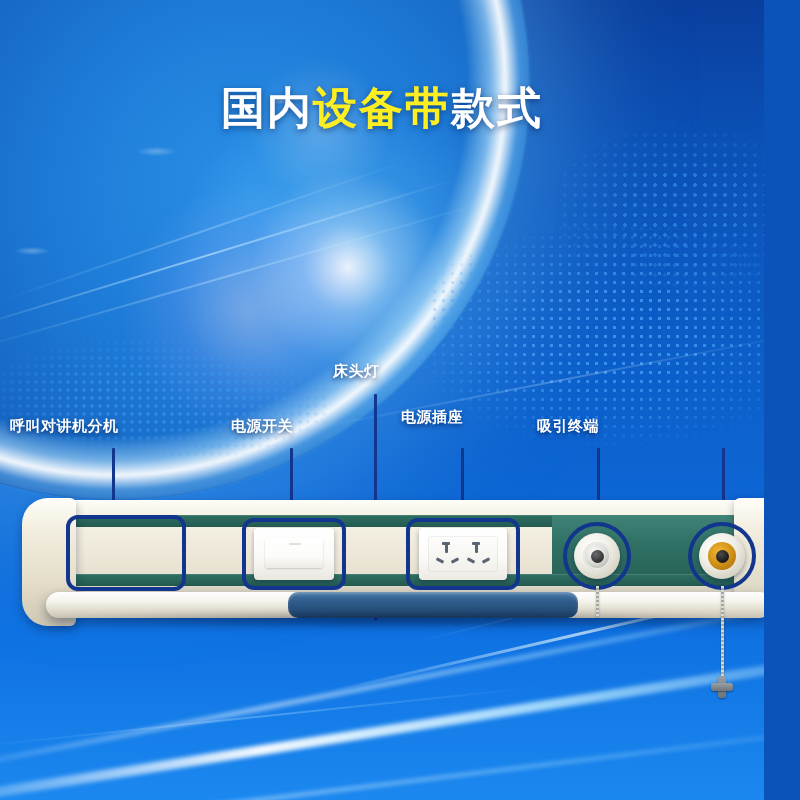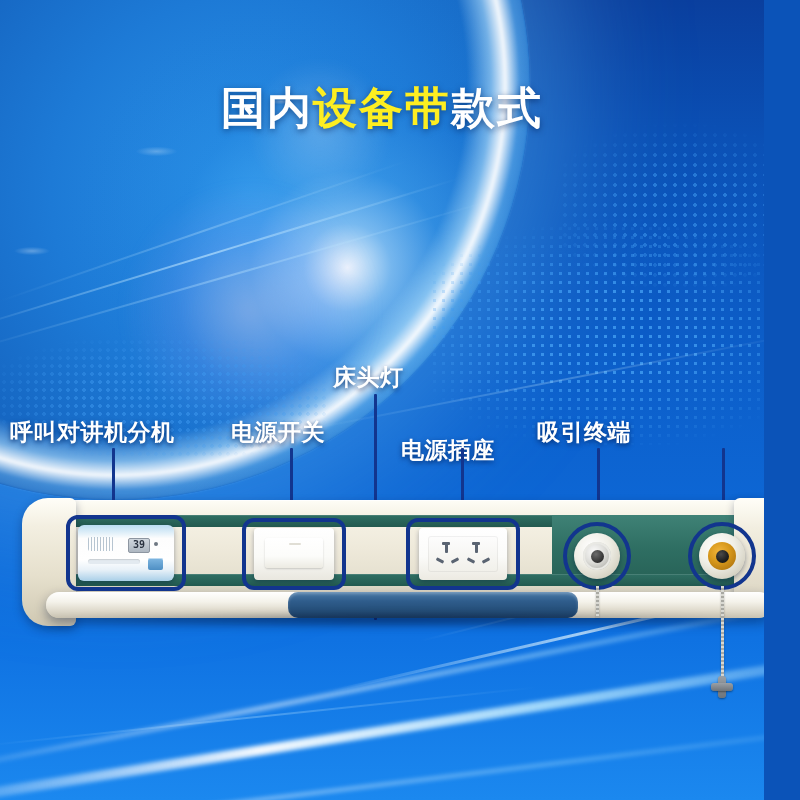--- a/index.html
+++ b/index.html
@@ -104,21 +104,21 @@
     text-shadow:0 2px 7px rgba(0,28,80,.55);vertical-align:middle;
   }
   .headline2 .gap{display:inline-block;width:70px;}
   .headline2 .t2{
     color:#fdee21;font-size:70px;letter-spacing:1px;vertical-align:middle;
     text-shadow:0 3px 9px rgba(0,28,80,.5);position:relative;top:6px;
   }
 
   
   .label{
-    position:absolute;color:#fff;font-weight:700;font-size:23px;letter-spacing:.5px;
+    position:absolute;color:#fff;font-weight:700;font-size:15px;letter-spacing:.5px;
     white-space:nowrap;text-shadow:0 2px 5px rgba(0,32,90,.75);
   }
   
   .leader{position:absolute;background:#12358e;width:3px;border-radius:1px;}
   .ring{
     position:absolute;border:4px solid #12358e;border-radius:50%;
     box-sizing:border-box;
   }
   .box{
     position:absolute;border:4px solid #12358e;border-radius:12px;box-sizing:border-box;
@@ -298,21 +298,21 @@
   </div>
 
   <div class="headline">
     <span class="w">国内</span><span class="y">设备带</span><span class="w">款式</span>
   </div>
 
 
   <div class="label" style="left:231px;top:417px;">电源开关</div>
   <div class="label" style="left:10px;top:417px;">呼叫对讲机分机</div>
   <div class="label" style="left:333px;top:362px;">床头灯</div>
-  <div class="label" style="left:401px;top:435px;">电源插座</div>
+  <div class="label" style="left:401px;top:408px;">电源插座</div>
   <div class="label" style="left:537px;top:417px;">吸引终端</div>
 
   <div class="leader" style="left:112px;top:448px;height:72px;"></div>
   <div class="leader" style="left:290px;top:448px;height:78px;"></div>
   <div class="leader" style="left:374px;top:394px;height:226px;"></div>
   <div class="leader" style="left:461px;top:448px;height:78px;"></div>
   <div class="leader" style="left:597px;top:448px;height:74px;"></div>
   <div class="leader" style="left:722px;top:448px;height:74px;"></div>
 
   <div id="panel">
@@ -320,27 +320,20 @@
     <div class="stripe top"></div>
     <div class="teal-field"></div>
     <div class="stripe bot"></div>
     <div class="endcap-l"></div>
     <div class="endcap-r"></div>
     <div class="tube"></div>
     <div class="tube-rail"></div>
   </div>
   <div class="shadow-under"></div>
 
-  <div class="intercom">
-    <div class="ic-grille"></div>
-    <div class="ic-screen">39</div>
-    <div class="ic-led"></div>
-    <div class="ic-slot"></div>
-    <div class="ic-btn"></div>
-  </div>
 
   <div class="switch">
     <div class="switch-rocker">
       <div class="switch-mark"></div>
     </div>
   </div>
 
   <div class="socket">
     <div class="socket-face">
       <div class="pin v" style="left:17px;top:8px;"></div>

